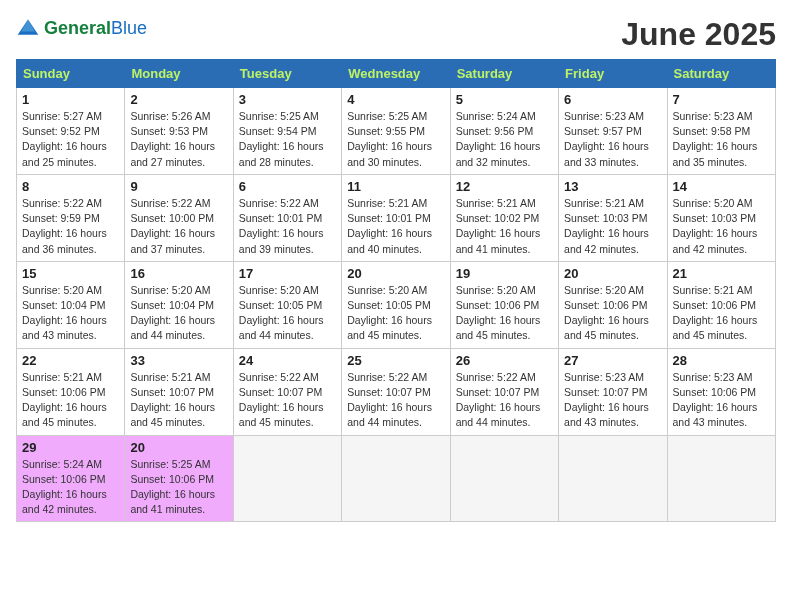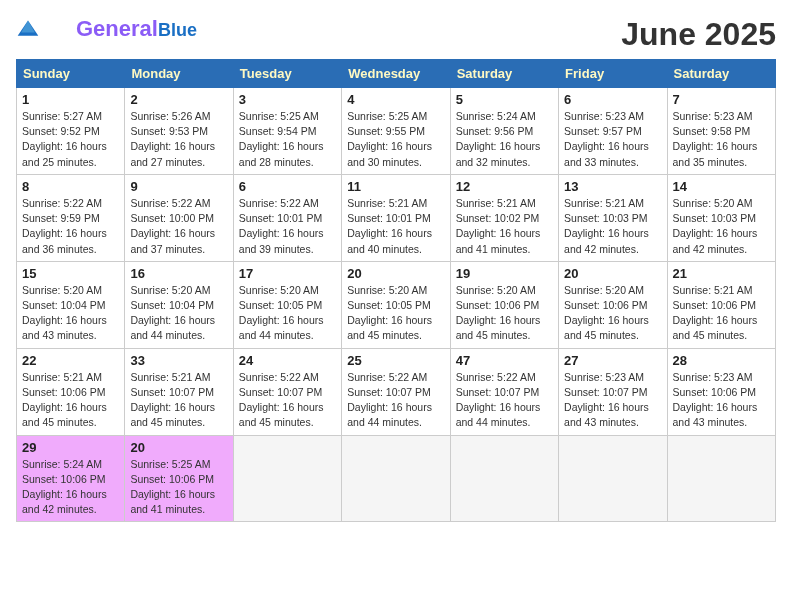--- a/index.html
+++ b/index.html
@@ -15,28 +15,27 @@
       justify-content: space-between;
       align-items: flex-start;
       margin-bottom: 6px;
     }
     .logo {
       display: flex;
       align-items: center;
       gap: 4px;
     }
     .logo-text-general {
-      font-size: 22px;
-      font-weight: bold;
-      color: #8b5cf6;
-      margin-left: 32px;
+      font-size: 18px;
+      font-weight: bold;
+      color: #15803d;
     }
     .logo-text-blue {
       font-size: 18px;
-      font-weight: bold;
+      font-weight: normal;
       color: #1a6fc4;
     }
     .logo-icon {
       width: 24px;
       height: 24px;
     }
     .title-area {
       text-align: right;
       margin-left: 20px;
     }
@@ -49,21 +48,21 @@
       font-size: 14px;
       color: #555;
     }
     .calendar {
       width: 100%;
       border-collapse: collapse;
       font-size: 11px;
     }
     .calendar th {
       background-color: #2a6db5;
-      color: #fef9c3;
+      color: #bef264;
       text-align: left;
       padding: 6px 6px;
       font-size: 13px;
       font-weight: bold;
       border: 1px solid #2a6db5;
     }
     .calendar td {
       border: 1px solid #ccc;
       vertical-align: top;
       padding: 4px 5px;
@@ -222,21 +221,21 @@
         </td>
         <td>
           <span class="day-num">24</span>
           <div class="day-info">Sunrise: 5:22 AM<br>Sunset: 10:07 PM<br>Daylight: 16 hours and 45 minutes.</div>
         </td>
         <td>
           <span class="day-num">25</span>
           <div class="day-info">Sunrise: 5:22 AM<br>Sunset: 10:07 PM<br>Daylight: 16 hours and 44 minutes.</div>
         </td>
         <td>
-          <span class="day-num">47</span>
+          <span class="day-num">26</span>
           <div class="day-info">Sunrise: 5:22 AM<br>Sunset: 10:07 PM<br>Daylight: 16 hours and 44 minutes.</div>
         </td>
         <td>
           <span class="day-num">27</span>
           <div class="day-info">Sunrise: 5:23 AM<br>Sunset: 10:07 PM<br>Daylight: 16 hours and 43 minutes.</div>
         </td>
         <td>
           <span class="day-num">28</span>
           <div class="day-info">Sunrise: 5:23 AM<br>Sunset: 10:06 PM<br>Daylight: 16 hours and 43 minutes.</div>
         </td>

